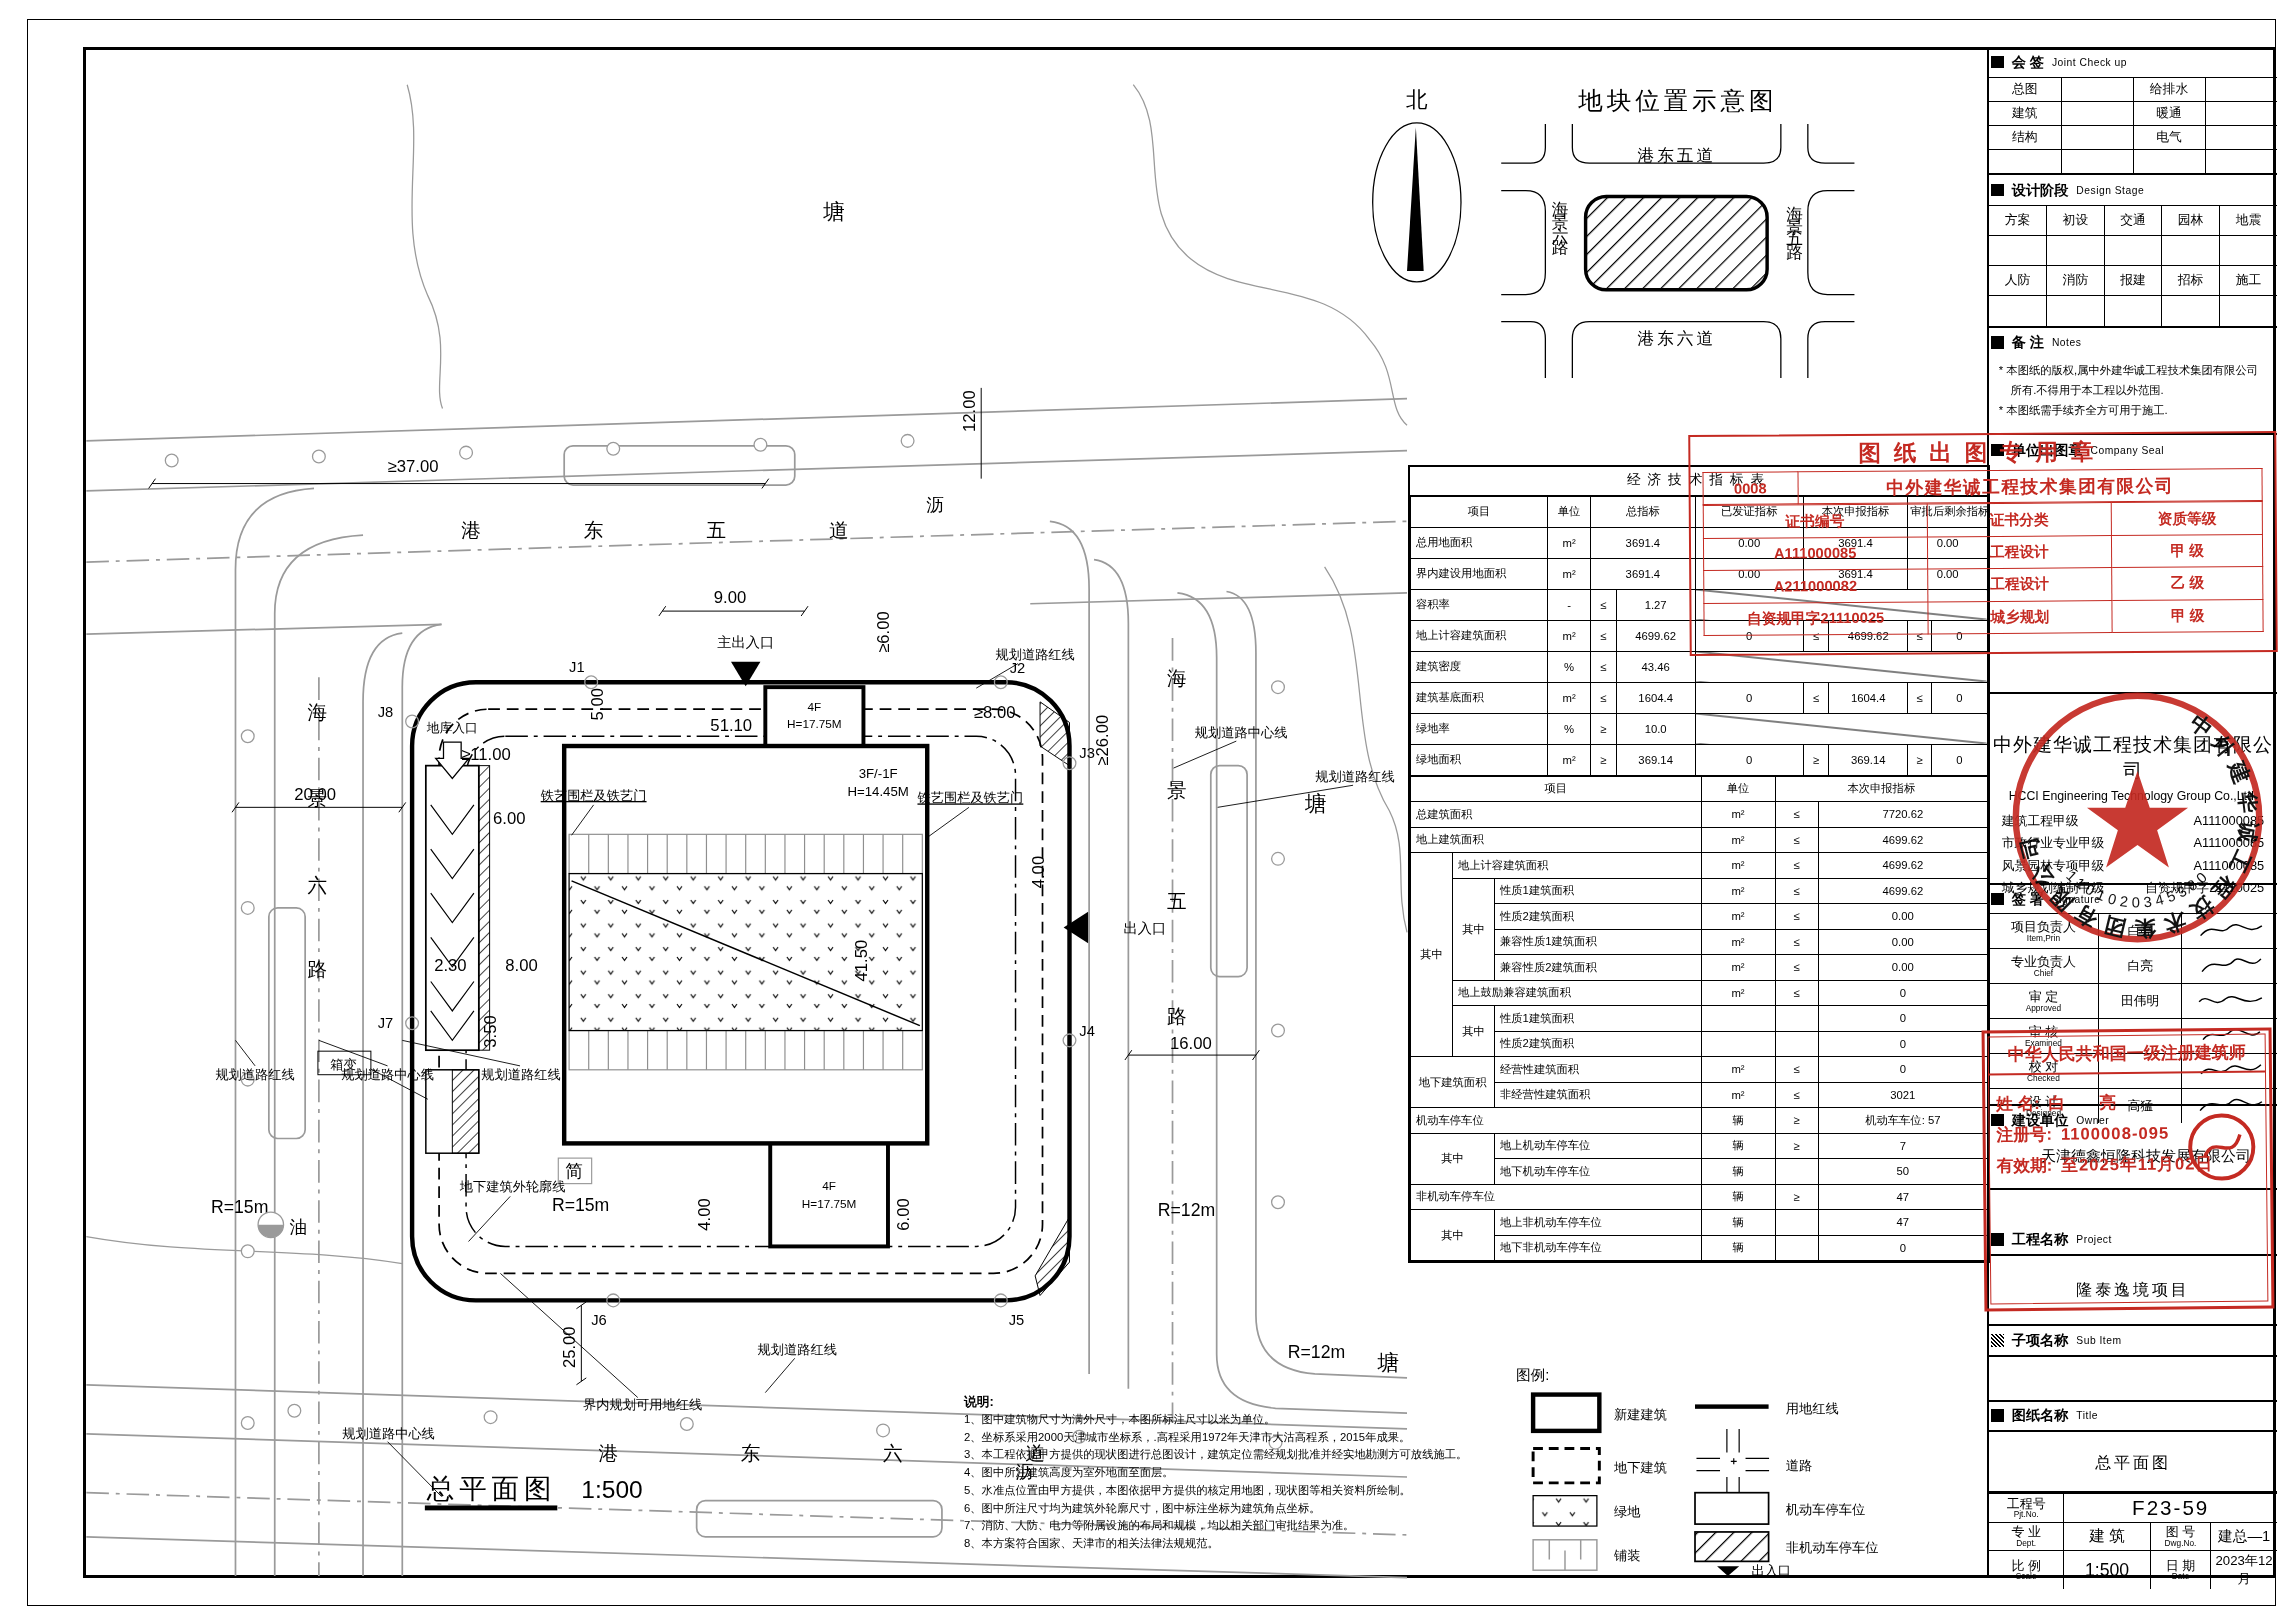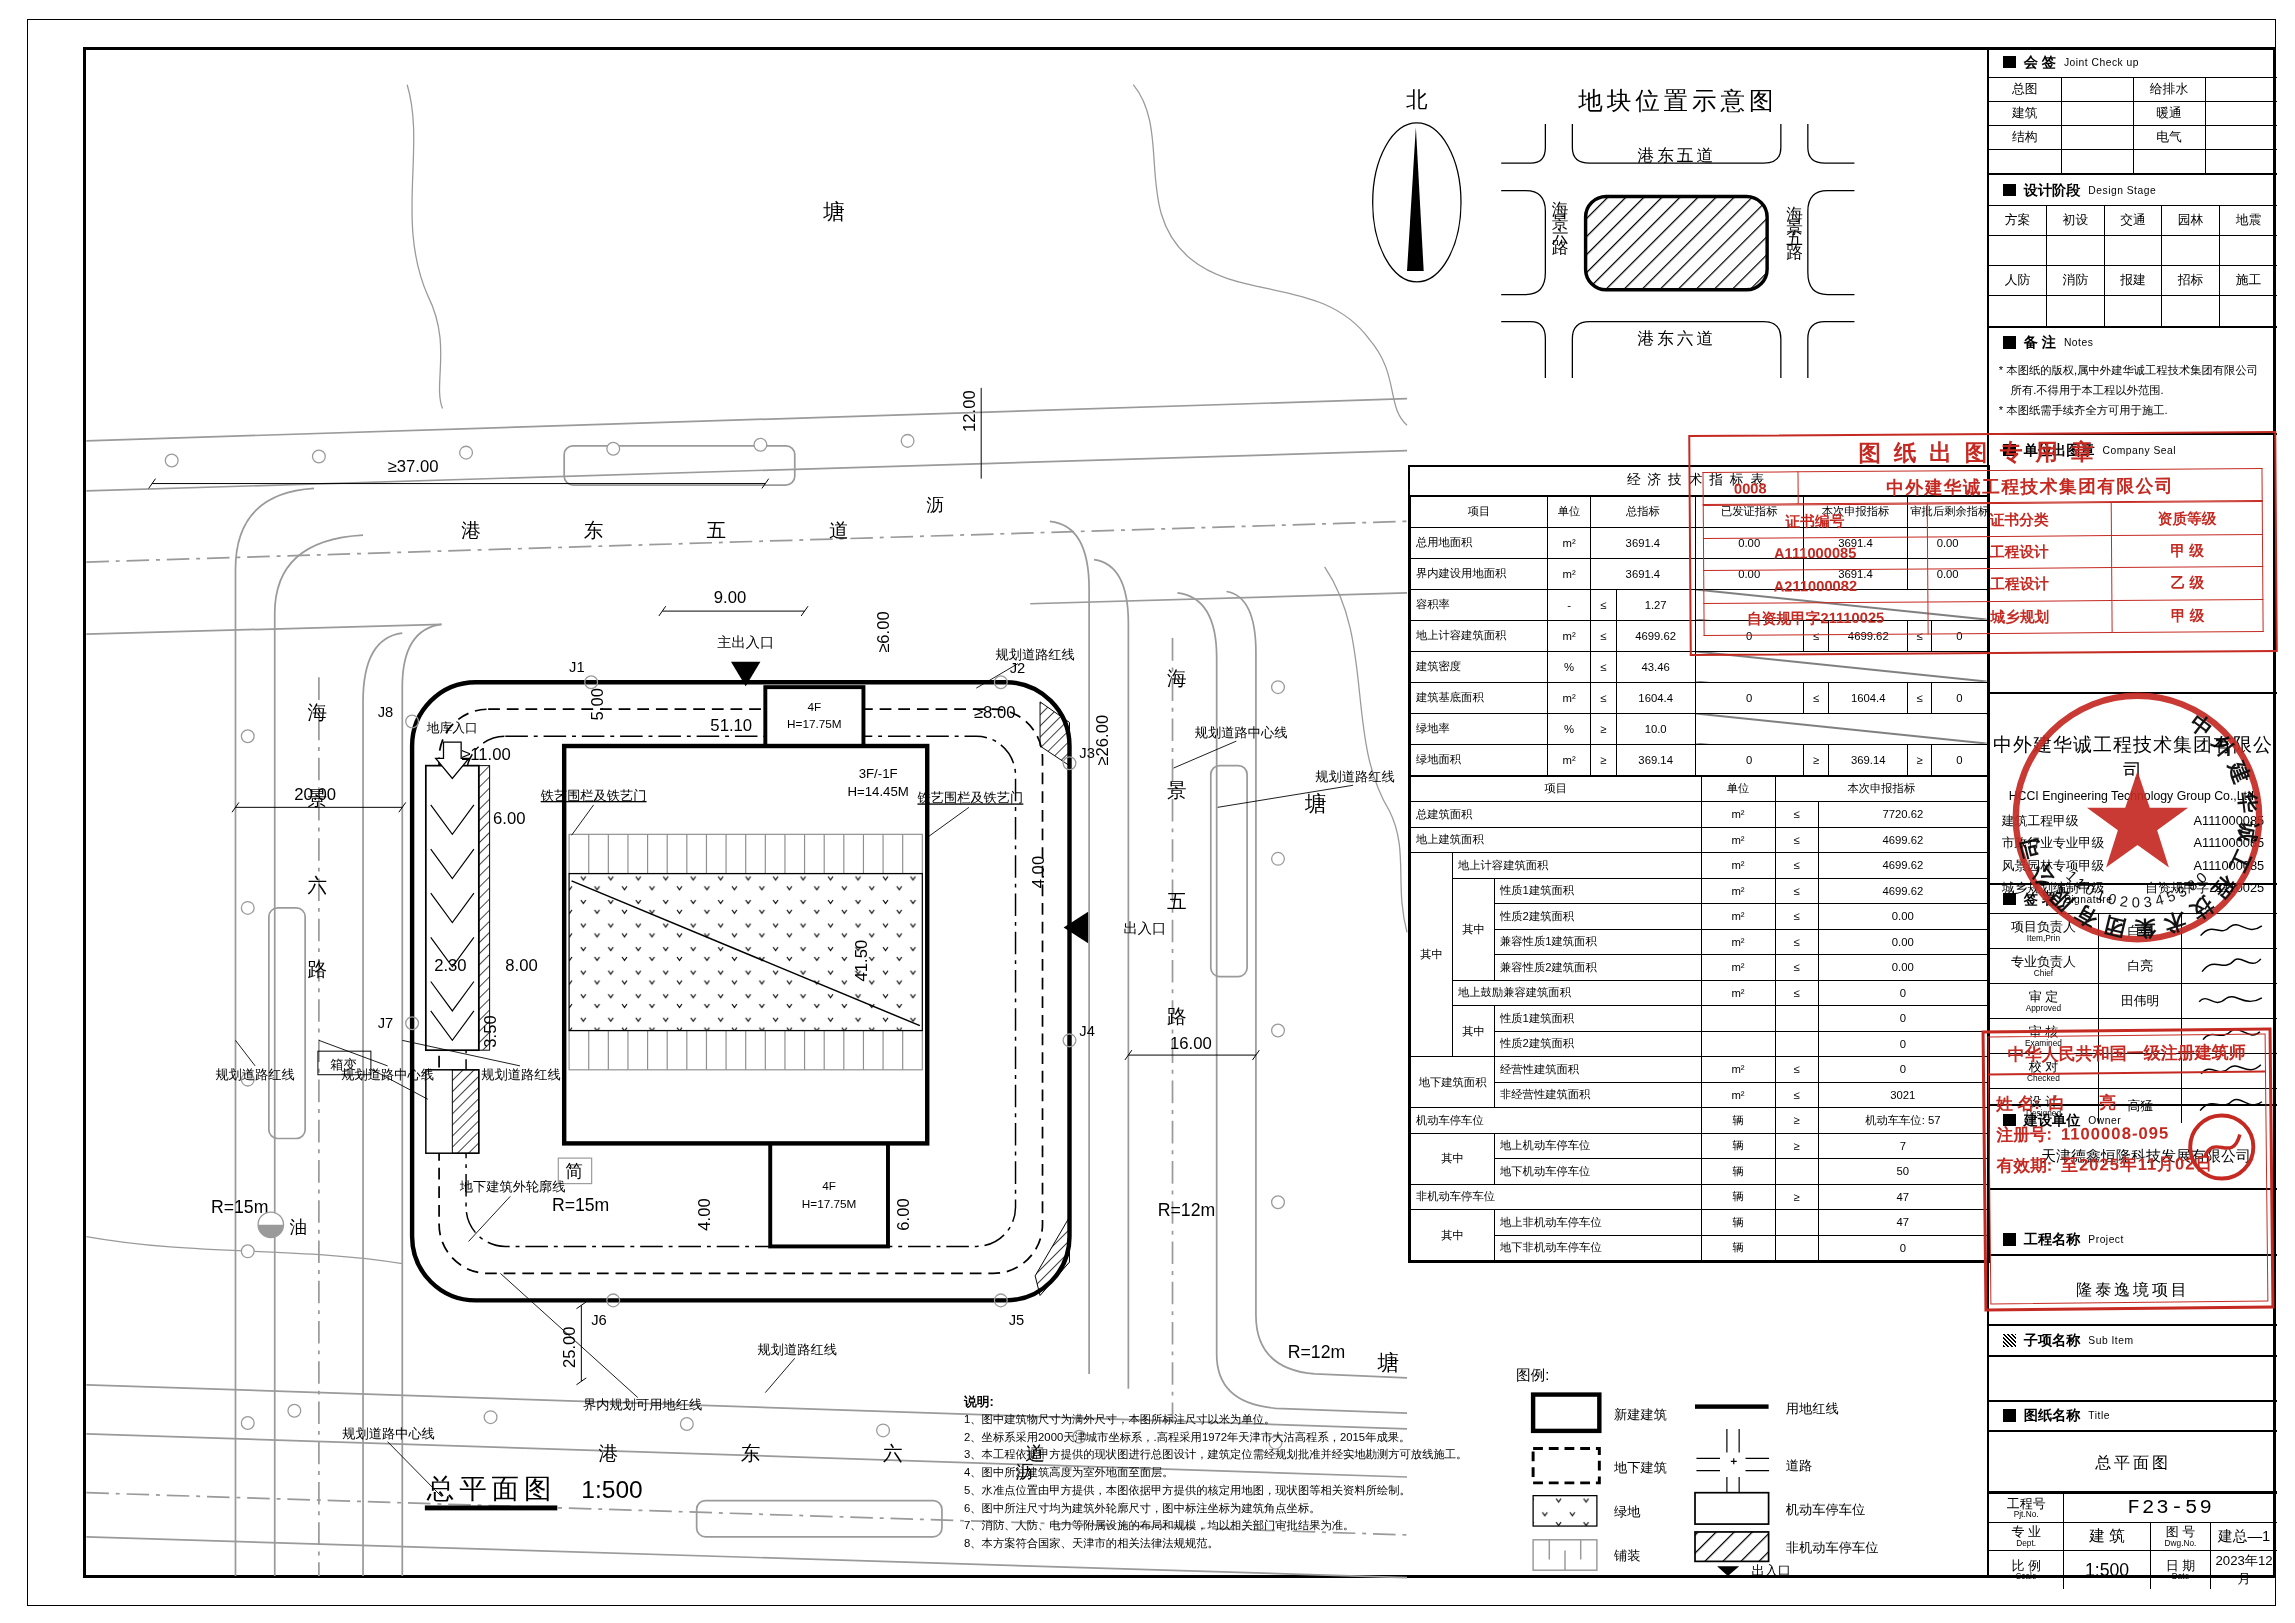--- a/index.html
+++ b/index.html
@@ -16,21 +16,21 @@
   #eco td{border:1.2px solid #000;font-size:11.3px;text-align:center;padding:0 2px;overflow:hidden;white-space:nowrap;}
   #eco .p1 td{height:30px;}
   #eco .p2 td{height:24.5px;}
   #eco td.nm{text-align:left;padding-left:4.9px;}
   #eco td.diag{background:linear-gradient(to top right,transparent calc(50% - 1px),#000 50%,transparent calc(50% + 1px));}
   #eco .g{text-align:center;}
   
   #tb{left:1987px;top:47px;width:290px;height:1531px;border-left:2.9px solid #000;box-sizing:border-box;
       display:flex;flex-direction:column;background:transparent;}
   .sec{border-bottom:2.5px solid #000;box-sizing:border-box;position:relative;}
-  .shead{display:flex;align-items:center;gap:7.9px;padding-left:14px;font-size:14.2px;font-weight:bold;}
+  .shead{display:flex;align-items:center;gap:7.9px;padding-left:2px;font-size:14.2px;font-weight:bold;}
   .shead .sq{width:12.8px;height:12.8px;background:#000;flex:0 0 auto;}
   .shead .en{font-size:10.3px;font-weight:normal;letter-spacing:0.5px;}
   .tbt{border-collapse:collapse;width:100%;table-layout:fixed;}
   .tbt td{border:1.5px solid #000;font-size:12.8px;text-align:center;overflow:hidden;}
   .tbt tr>td:first-child{border-left:none;} .tbt tr>td:last-child{border-right:none;}
   .tbt tr:last-child>td{border-bottom:none;}
   .notesmall{font-size:11.3px;line-height:19.6px;padding:3.9px 6.9px 0 9.8px;}
   .cmpname{font-size:19px;text-align:center;letter-spacing:1px;margin-top:38px;}
   .cmpen{font-size:12.3px;text-align:center;margin-top:4.9px;}
   .cred{display:flex;justify-content:space-between;font-size:12.8px;padding:0 12.8px;line-height:22.6px;}
@@ -850,21 +850,21 @@
             <col style="width:30%">
             <col style="width:21%">
             <col style="width:23%">
           </colgroup>
         <tbody>
             <tr style="height:28.5px;">
           <td class="lbl2">
                 <div class="cn">工程号</div>
                 <div class="en">Pjt.No.</div>
               </td>
-          <td colspan="3" style="font-size:20.6px;letter-spacing:2px;font-family:Liberation Mono, monospace;">F23-59</td>
+          <td colspan="3" style="font-size:20.6px;letter-spacing:2px;">F23-59</td>
             </tr>
         <tr style="height:28.5px;">
           <td class="lbl2">
                 <div class="cn">专  业</div>
                 <div class="en">Dept.</div>
               </td>
           <td style="font-size:15.7px;">建  筑</td>
           <td class="lbl2">
                 <div class="cn">图  号</div>
                 <div class="en">Dwg.No.</div>

